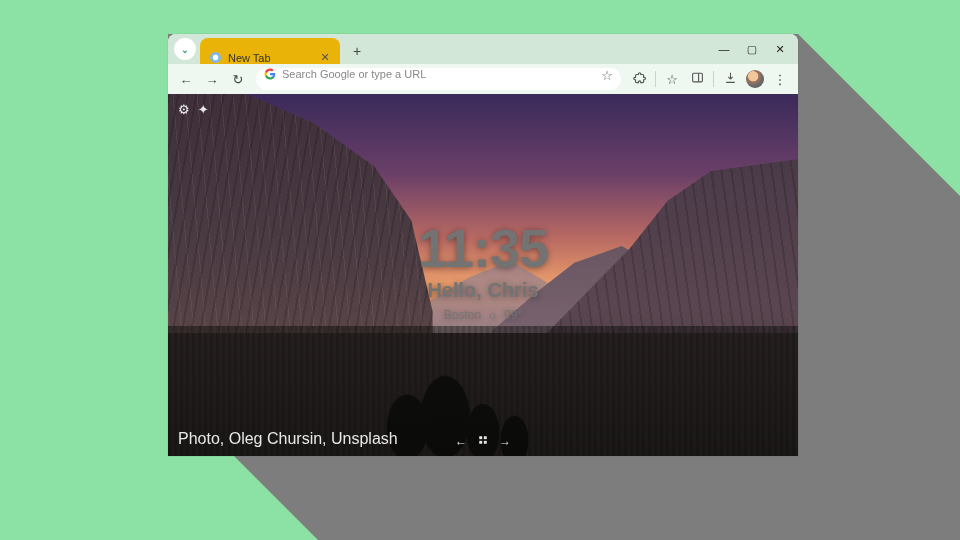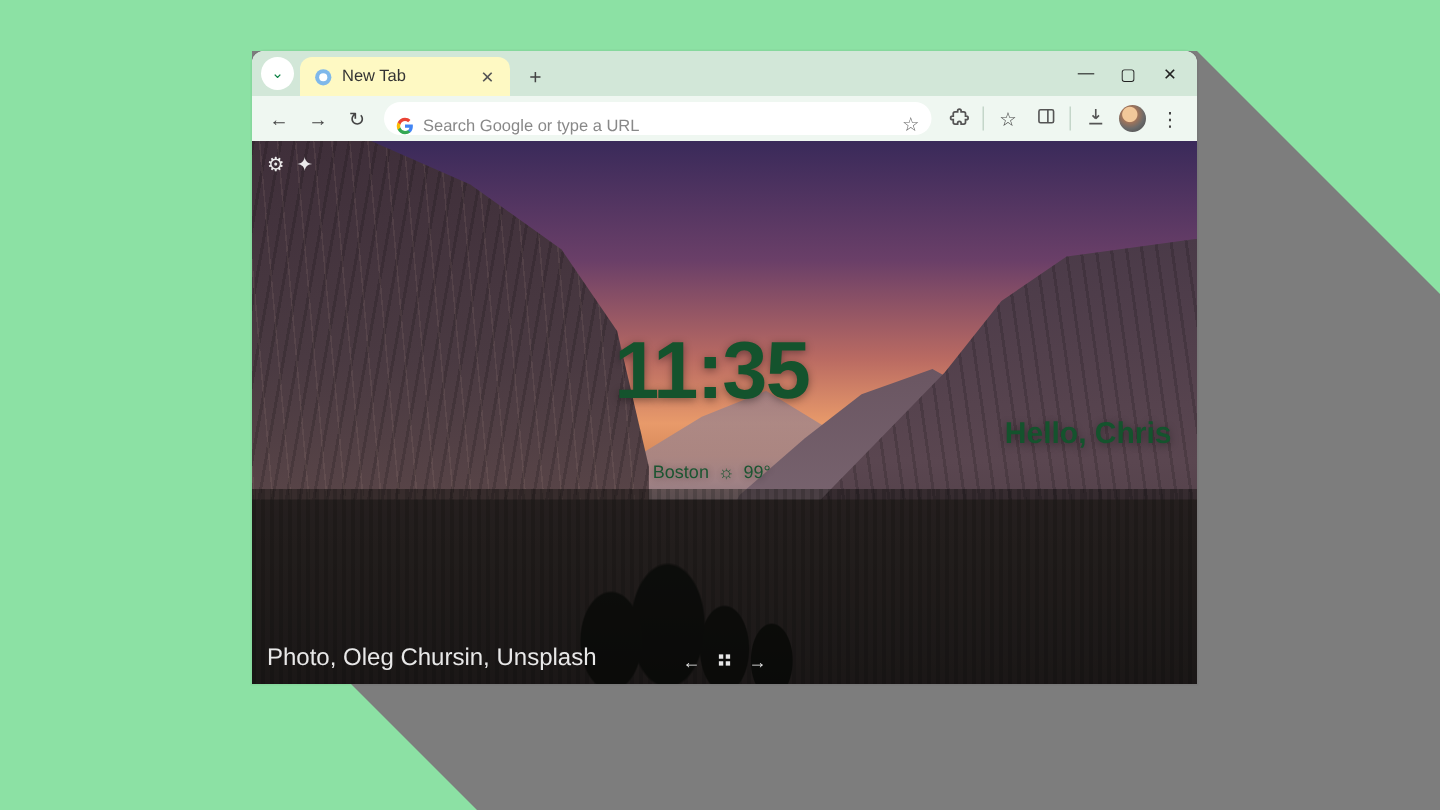--- a/index.html
+++ b/index.html
@@ -36,23 +36,23 @@
   .search-dd {
     width: 22px; height: 22px;
     border-radius: 50%;
     background: #fff;
     margin: 0 4px 4px 2px;
     display: flex; align-items: center; justify-content: center;
     font-size: 10px; color: #0b8043;
   }
   .tab {
     height: 26px;
-    background: #fef9c3;
+    background: #eab308;
     border-radius: 8px 8px 0 0;
-    display: flex; align-items: center;
+    display: flex; align-items: flex-end;
     padding: 0 8px;
     min-width: 140px;
     font-size: 11px;
     color: #333;
     gap: 6px;
     position: relative;
   }
   .tab .favicon {
     width: 14px; height: 14px;
     display: flex; align-items: center; justify-content: center;
@@ -93,21 +93,21 @@
     width: 24px; height: 24px;
     display: flex; align-items: center; justify-content: center;
     color: #444; font-size: 13px;
     border-radius: 50%;
   }
   .omnibox {
     flex: 1;
     height: 22px;
     background: #fff;
     border-radius: 12px;
-    display: flex; align-items: flex-end;
+    display: flex; align-items: flex-start;
     padding: 0 8px;
     margin: 0 4px;
     gap: 6px;
     font-size: 11px;
     color: #777;
   }
   .omnibox input {
     border: none; outline: none;
     flex: 1;
     font-size: 11px;
@@ -187,28 +187,28 @@
   .top-icons {
     position: absolute; top: 8px; left: 10px;
     display: flex; gap: 8px;
   }
   .top-icons span {
     color: rgba(255,255,255,0.9);
     font-size: 13px;
   }
 
   .center {
-    position: absolute; left: 0; right: 17px; top: 40%;
+    position: absolute; left: 0; right: 0; top: 40%;
     transform: translateY(-18%);
     text-align: center;
-    color: #14532d;
+    color: #737373;
     text-shadow: 0 1px 6px rgba(0,0,0,0.4);
   }
   .time { font-size: 54px; font-weight: 600; letter-spacing: -1px; line-height: 1; }
-  .greeting { font-size: 20px; font-weight: 600; margin-top: 4px; text-align: right; }
+  .greeting { font-size: 20px; font-weight: 600; margin-top: 4px; }
   .weather { font-size: 12px; margin-top: 6px; opacity: 0.95; display: inline-flex; align-items: flex-start; gap: 6px; }
   .weather .sun { font-size: 12px; }
 
   .credit {
     position: absolute; left: 10px; bottom: 8px;
     color: rgba(255,255,255,0.9);
     font-size: 16px;
   }
   .bottom-nav {
     position: absolute; left: 50%; bottom: 8px;

